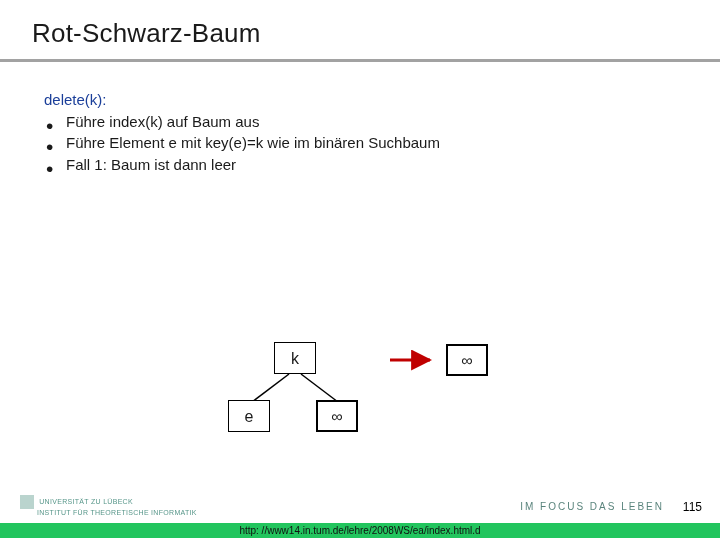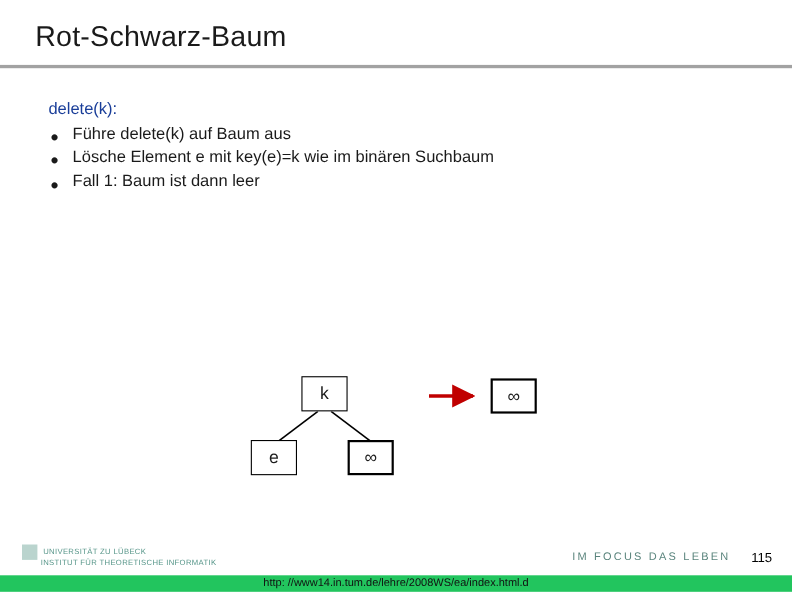--- a/index.html
+++ b/index.html
@@ -136,22 +136,22 @@
 <div class="slide">
 
   <div class="title-block">
     <div class="title">Rot-Schwarz-Baum</div>
   </div>
   <hr class="hr">
 
   <div class="content">
     <div class="fn">delete(k):</div>
     <ul class="bullets">
-      <li>Führe delete(k) auf Baum aus</li>
-      <li>Lösche Element e mit key(e)=k wie im binären Suchbaum</li>
+      <li>Führe index(k) auf Baum aus</li>
+      <li>Führe Element e mit key(e)=k wie im binären Suchbaum</li>
       <li>Fall 1: Baum ist dann leer</li>
     </ul>
   </div>
 
   <div class="diagram">
     <svg width="720" height="150">
       <defs>
         <marker id="arr" viewBox="0 0 10 10" refX="9" refY="5" markerWidth="7" markerHeight="7" orient="auto-start-reverse">
           <path d="M 0 0 L 10 5 L 0 10 z" fill="#c00000"></path>
         </marker>

